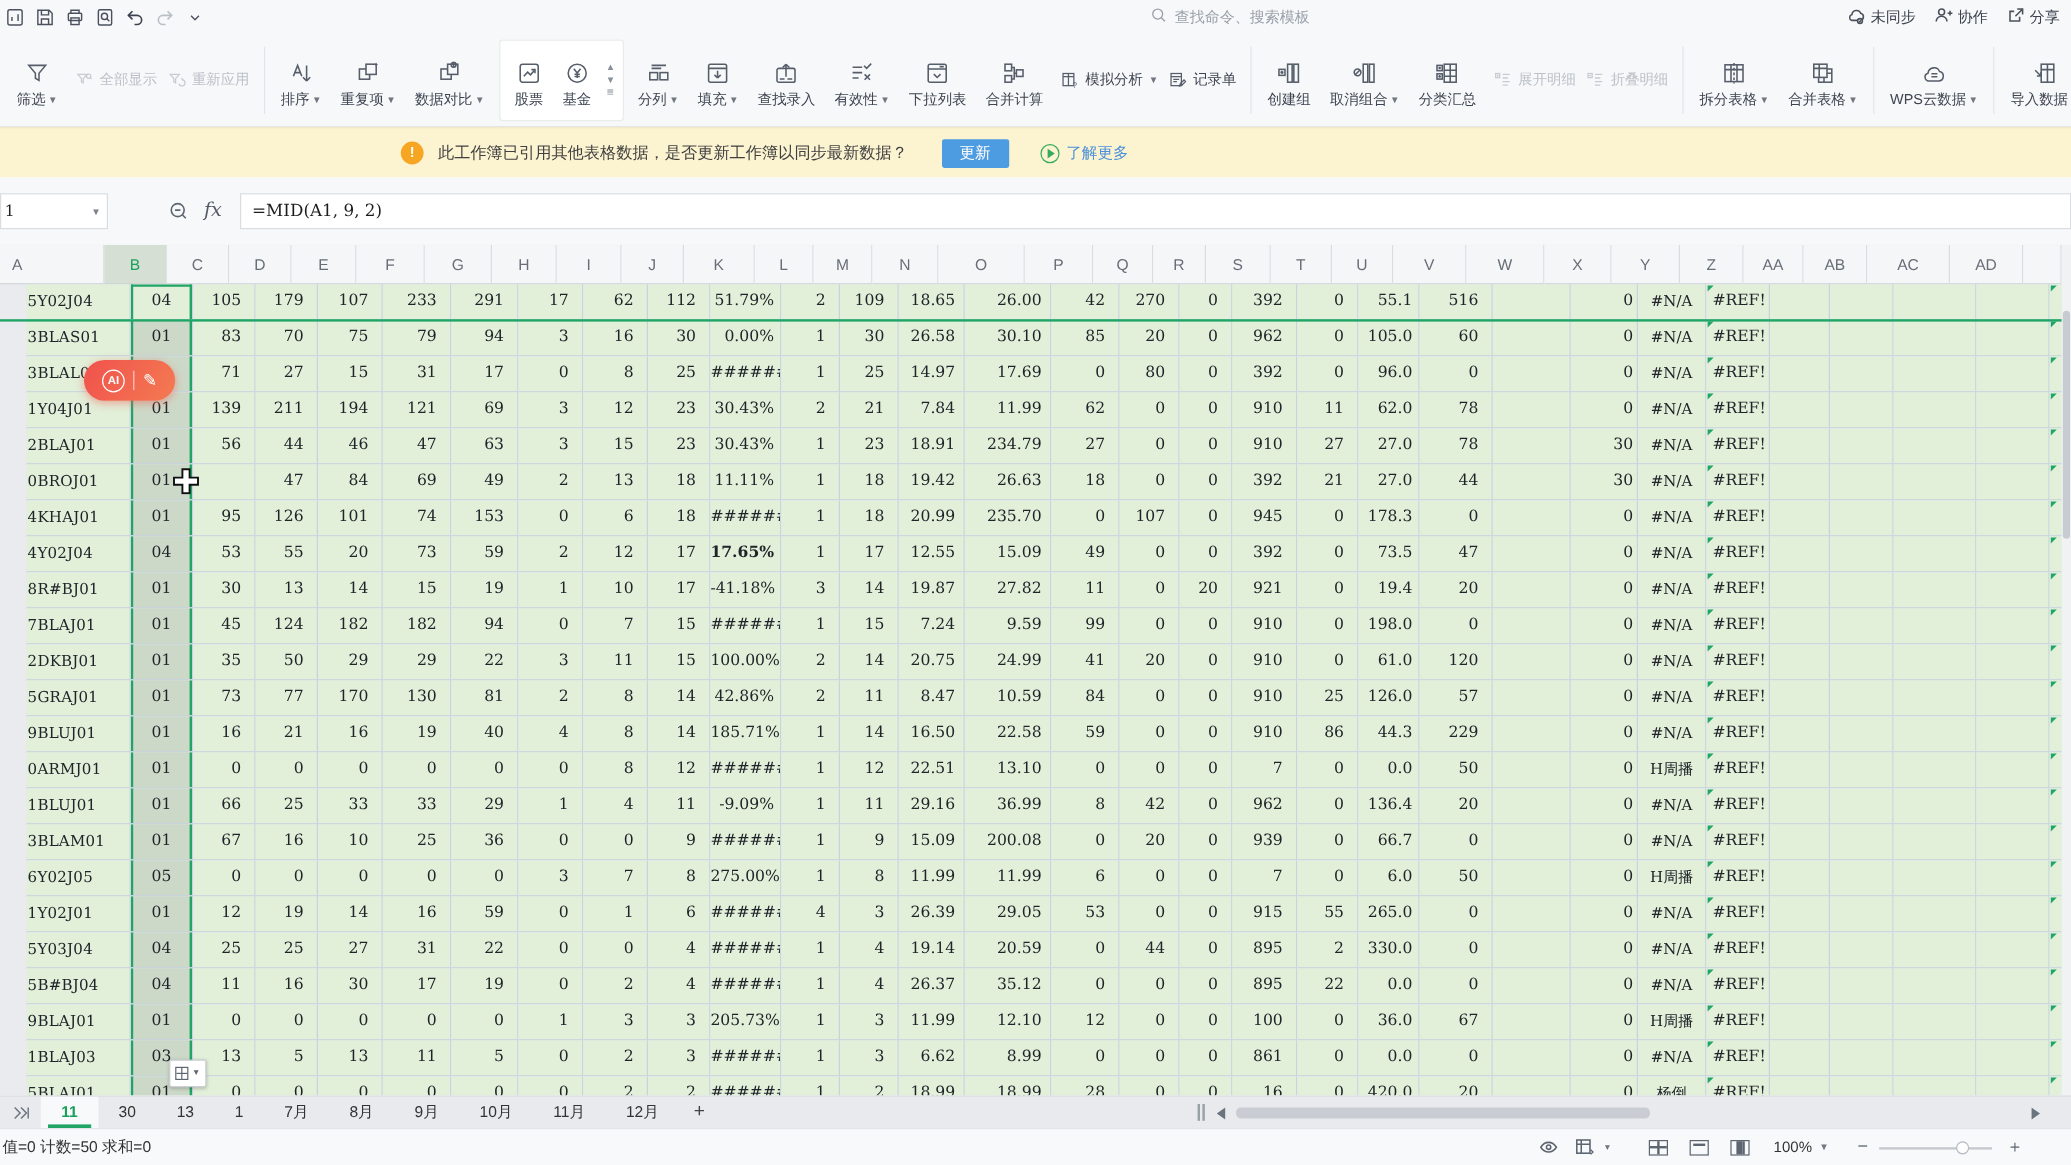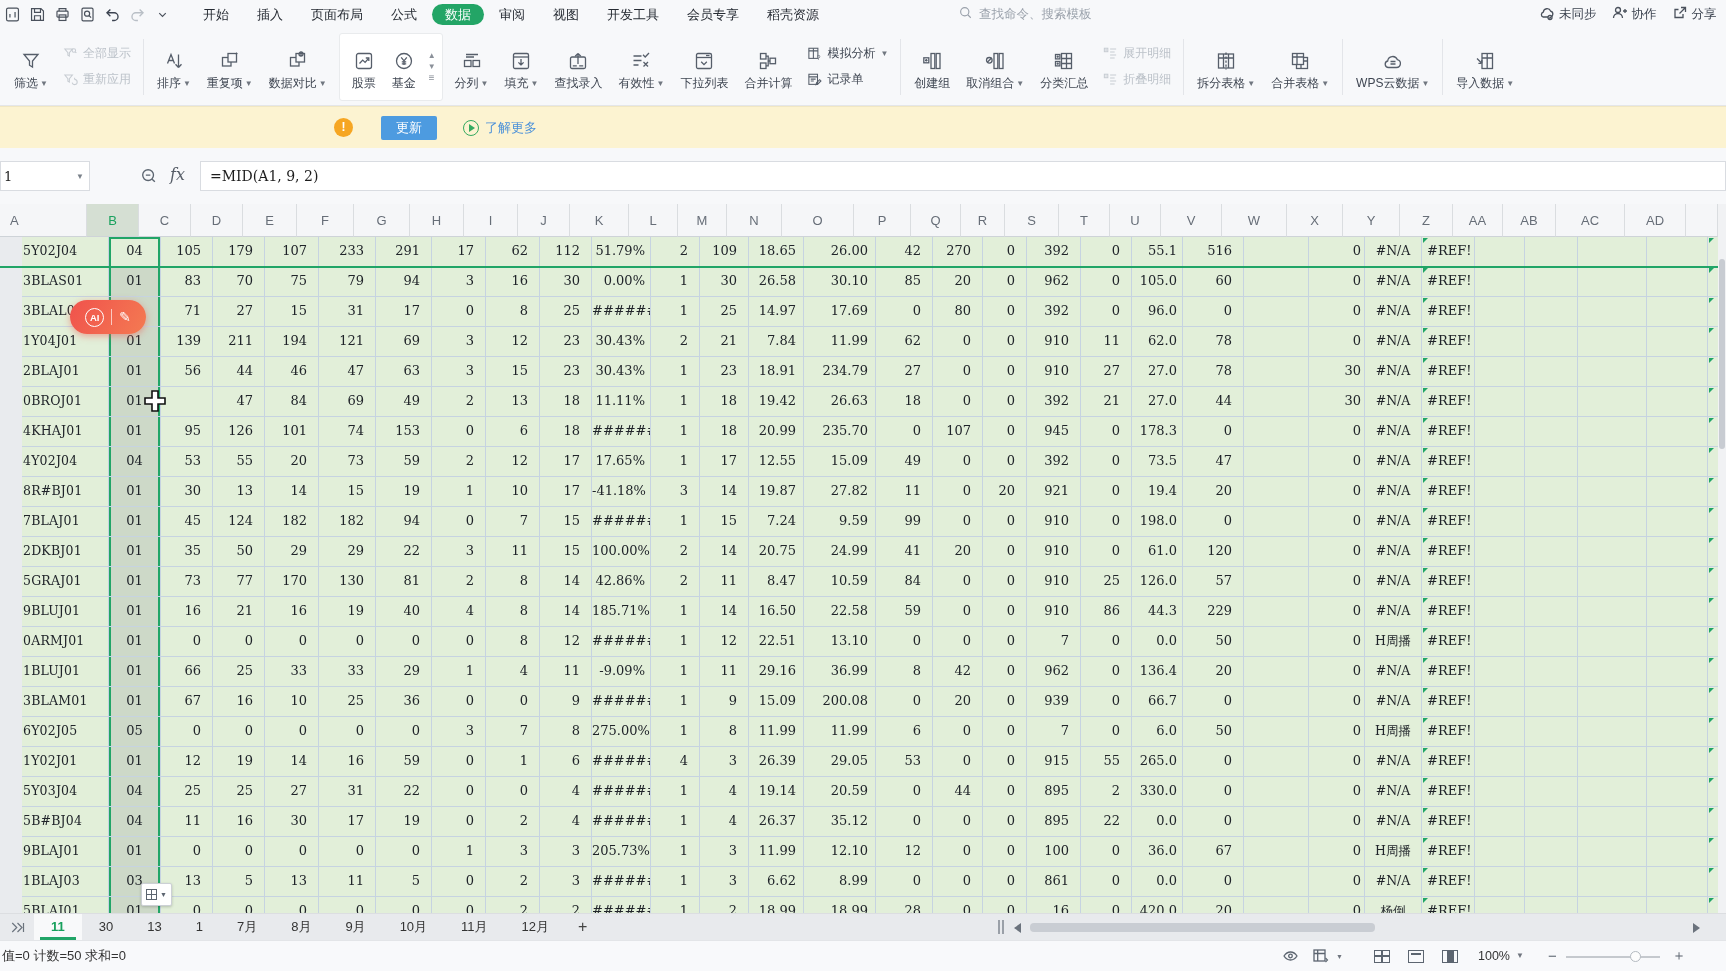--- a/index.html
+++ b/index.html
@@ -16,21 +16,21 @@
   #menu-search{position:absolute;left:958px;top:0;height:28px;display:flex;align-items:center;gap:6px;color:#9aa1ab;font-size:12.5px;}
   #menu-right{position:absolute;left:1538px;top:0;width:188px;height:28px;display:flex;align-items:center;gap:14px;overflow:hidden;}
   .mri{display:flex;align-items:center;gap:4px;font-size:12.5px;color:#3c4350;white-space:nowrap;}
   
   #ribbon{position:absolute;top:28px;left:0;width:1726px;height:78px;background:#f7f8fa;border-bottom:1px solid #e4e6e9;
           display:flex;align-items:center;padding:0 6px;overflow:hidden;}
   .rbig{display:flex;flex-direction:column;align-items:center;justify-content:center;height:64px;padding:0 8px;border-radius:4px;flex:none;}
   .rbig .ricon{height:30px;display:flex;align-items:flex-end;justify-content:center;}
   .rlabel{font-size:12px;color:#3e4551;display:flex;align-items:center;gap:2px;margin-top:4px;white-space:nowrap;}
   .dd{font-size:8px;color:#70767f;}
-  .rstack{display:flex;flex-direction:column;justify-content:center;gap:9px;height:64px;padding:0 7px;flex:none;}
+  .rstack{display:flex;flex-direction:row;justify-content:center;gap:9px;height:64px;padding:0 7px;flex:none;}
   .rsmall{display:flex;align-items:center;gap:5px;font-size:12px;color:#3e4551;white-space:nowrap;}
   .rsmall.disabled{color:#bcc2c9;}
   .disabled svg path,.disabled svg rect,.disabled svg circle{stroke:#c7ccd2;}
   .rsep{width:1px;height:56px;background:#e3e5e9;margin:0 5px;flex:none;}
   .rpanel{display:flex;align-items:center;background:#fff;border:1px solid #e9ebed;border-radius:3px;height:68px;padding:0 2px 0 4px;margin:0 4px;flex:none;}
   .rctl{display:flex;flex-direction:column;align-items:center;gap:2px;padding:0 4px;color:#8a9099;font-size:8px;line-height:9px;}
   .rctl span{display:block;}
   
   #notice{position:absolute;top:106px;left:0;width:1726px;height:42px;background:#fcf3d1;border-top:1px solid #f1e7c3;display:flex;align-items:center;}
   .warn{width:19px;height:19px;border-radius:50%;background:#f6a623;color:#fff;font-weight:bold;text-align:center;line-height:19px;font-size:12px;margin-left:334px;flex:none;}
@@ -155,32 +155,20 @@
         <svg width="17" height="17" viewBox="0 0 20 20" fill="none" stroke="#b9bfc6" stroke-width="1.6">
           <path d="M12.5 4l4 4-4 4"></path>
           <path d="M16.5 8H8a4.5 4.5 0 0 0 0 9h2.5"></path>
         </svg>
       </span>
     <span class="qicon">
         <svg width="13" height="13" viewBox="0 0 20 20" fill="none" stroke="#4a515c" stroke-width="1.8">
           <path d="M5 8l5 5 5-5"></path>
         </svg>
       </span>
-    <div id="menu-tabs">
-        <div class="mtab">开始</div>
-        <div class="mtab">插入</div>
-        <div class="mtab">页面布局</div>
-        <div class="mtab">公式</div>
-        <div class="mtab active">数据</div>
-        <div class="mtab">审阅</div>
-        <div class="mtab">视图</div>
-        <div class="mtab">开发工具</div>
-        <div class="mtab">会员专享</div>
-        <div class="mtab">稻壳资源</div>
-      </div>
     <div id="menu-search">
       <span><svg width="15" height="15" viewBox="0 0 20 20" fill="none" stroke="#9aa1ab" stroke-width="1.5">
             <circle cx="9" cy="9" r="5.5"></circle>
             <path d="M13 13l4 4"></path>
           </svg></span>
       <span>查找命令、搜索模板</span>
     </div>
     <div id="menu-right">
         <div class="mri">
           <span><svg width="17" height="16" viewBox="0 0 16 16" fill="none" stroke="#4a515c" stroke-width="1.3">
@@ -528,20 +516,21 @@
         </div>
     <div class="rlabel">
           <span>导入数据</span>
           <span class="dd">▼</span>
         </div>
       </div>
     </div>
 
   <div id="notice">
     <span class="warn">!</span>
+    <span class="ntext">此工作簿已引用其他表格数据，是否更新工作簿以同步最新数据？</span>
     <span class="nbtn">更新</span>
     <span class="nplay"></span>
     <span class="nmore">了解更多</span>
   </div>
 
   <div id="fbar">
     <div id="namebox">
       <span class="val">1</span>
       <span class="nb-dd">▼</span>
     </div>
@@ -837,21 +826,21 @@
           <div class="gc al-a" style="width: 87px;">4Y02J04</div>
           <div class="gc al-b selcell" style="width: 52px;">04</div>
           <div class="gc al-r" style="width: 52px;">53</div>
           <div class="gc al-r" style="width: 52px;">55</div>
           <div class="gc al-r" style="width: 54px;">20</div>
           <div class="gc al-r" style="width: 57px;">73</div>
           <div class="gc al-r" style="width: 56px;">59</div>
           <div class="gc al-r" style="width: 54px;">2</div>
           <div class="gc al-r" style="width: 54px;">12</div>
           <div class="gc al-r" style="width: 52px;">17</div>
-          <div class="gc al-k" style="width: 59px;">17.65%</div>
+          <div class="gc al-k" style="width: 59px; font-weight: bold;">17.65%</div>
           <div class="gc al-r" style="width: 49px;">1</div>
           <div class="gc al-r" style="width: 49px;">17</div>
           <div class="gc al-n" style="width: 55px;">12.55</div>
           <div class="gc al-n" style="width: 72px;">15.09</div>
           <div class="gc al-r" style="width: 57px;">49</div>
           <div class="gc al-r" style="width: 50px;">0</div>
           <div class="gc al-r" style="width: 44px;">0</div>
           <div class="gc al-r" style="width: 54px;">392</div>
           <div class="gc al-r" style="width: 51px;">0</div>
           <div class="gc al-k" style="width: 51px;">73.5</div>

